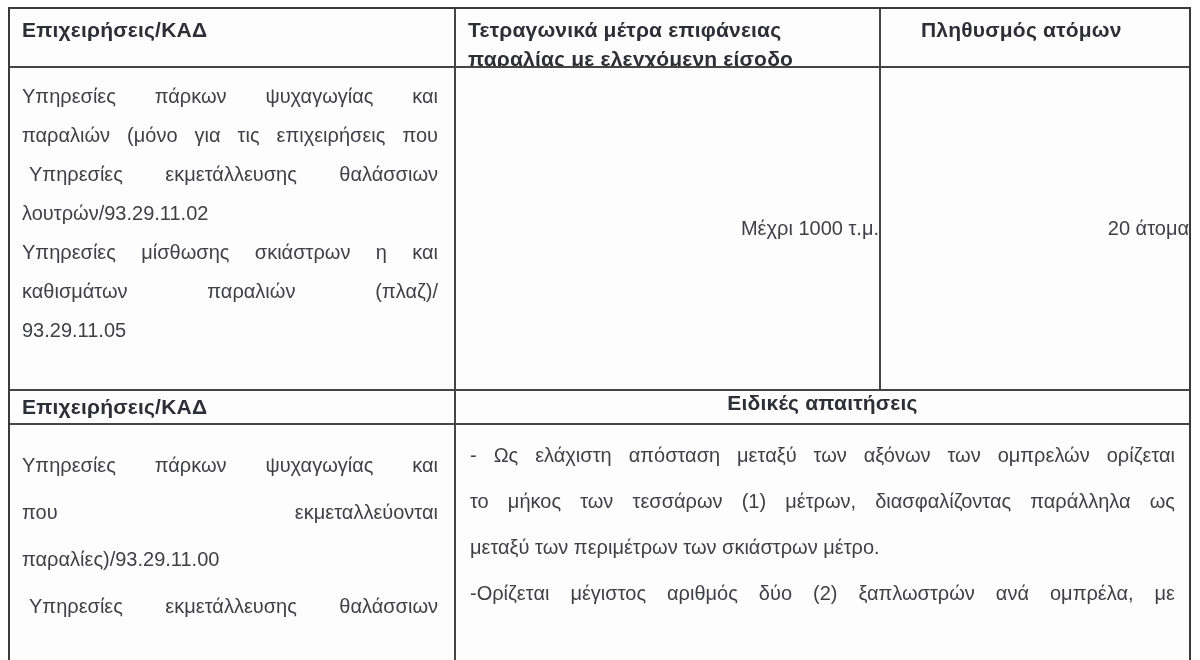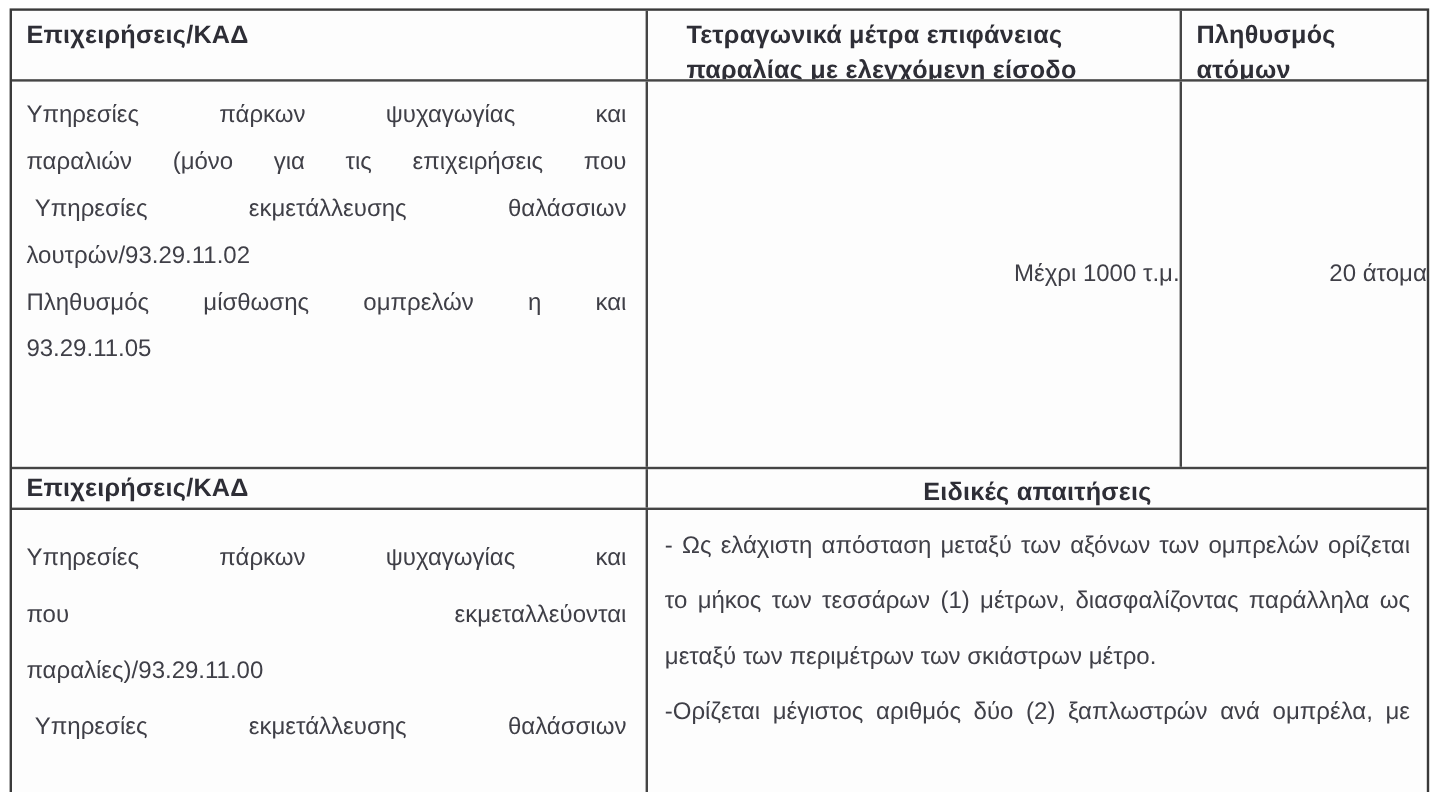--- a/index.html
+++ b/index.html
@@ -16,30 +16,30 @@
     background:#fdfdfd;
     display:flex; flex-direction:column;
     color:#3f3f47;
     box-sizing:border-box;
   }
   .row{display:flex; box-sizing:border-box;}
   .row-a{height:59px; border-bottom:2px solid #454545;}
   .row-b{height:323px; border-bottom:2px solid #454545;}
   .row-c{height:34px; border-bottom:2px solid #454545;}
   .row-d{flex:1;}
-  .c1{width:530px; border-right:2px solid #454545; box-sizing:border-box; overflow:hidden;}
-  .c2{width:425px; border-right:2px solid #454545; box-sizing:border-box; overflow:hidden;margin-left:20px;}
-  .c3{flex:1; overflow:hidden;}
+  .c1{width:446px; border-right:2px solid #454545; box-sizing:border-box; overflow:hidden;}
+  .c2{width:425px; border-right:2px solid #454545; box-sizing:border-box; overflow:hidden;}
+  .c3{flex:1; overflow:hidden;margin-left:28px;}
   .merged{flex:1; overflow:hidden;}
   .hdr{font-weight:bold; font-size:21px; color:#2e2e36; letter-spacing:0.2px;}
   .row-a .pad{padding:6px 10px 0 12px; line-height:29px;}
   .biz-b{padding:9px 16px 0 12px; font-size:20px; line-height:39px;}
   .center-cell{display:flex; align-items:center; justify-content:flex-end; font-size:20px;}
   .row-c .c1{display:flex; align-items:center; padding-left:12px;}
-  .row-c .merged{display:flex; align-items:flex-end; justify-content:center;}
+  .row-c .merged{display:flex; align-items:flex-start; justify-content:center;}
   .biz-d{padding:17px 16px 0 12px; font-size:20px; line-height:47px;}
   .req-d{padding:7px 14px 0 14px; font-size:20px; line-height:46px;}
   .line{text-align:justify; text-align-last:justify;}
   .line.plain{text-align:left; text-align-last:left;}
   .line.indent{text-indent:7px;}
 </style>
 </head>
 <body>
 
 <div class="doc-table">
@@ -56,21 +56,22 @@
       <div>Πληθυσμός ατόμων</div>
     </div>
   </div>
 
   <div class="row row-b">
     <div class="c1 biz-b">
       <div class="line">Υπηρεσίες πάρκων ψυχαγωγίας και</div>
       <div class="line">παραλιών (μόνο για τις επιχειρήσεις που</div>
       <div class="line indent">Υπηρεσίες εκμετάλλευσης θαλάσσιων</div>
       <div class="line plain">λουτρών/93.29.11.02</div>
-      <div class="line">Πληθυσμός μίσθωσης ομπρελών η και</div>
+      <div class="line">Υπηρεσίες μίσθωσης σκιάστρων η και</div>
+      <div class="line">καθισμάτων παραλιών (πλαζ)/</div>
       <div class="line plain">93.29.11.05</div>
     </div>
     <div class="c2 center-cell">
       <div>Μέχρι 1000 τ.μ.</div>
     </div>
     <div class="c3 center-cell">
       <div>20 άτομα</div>
     </div>
   </div>
 

